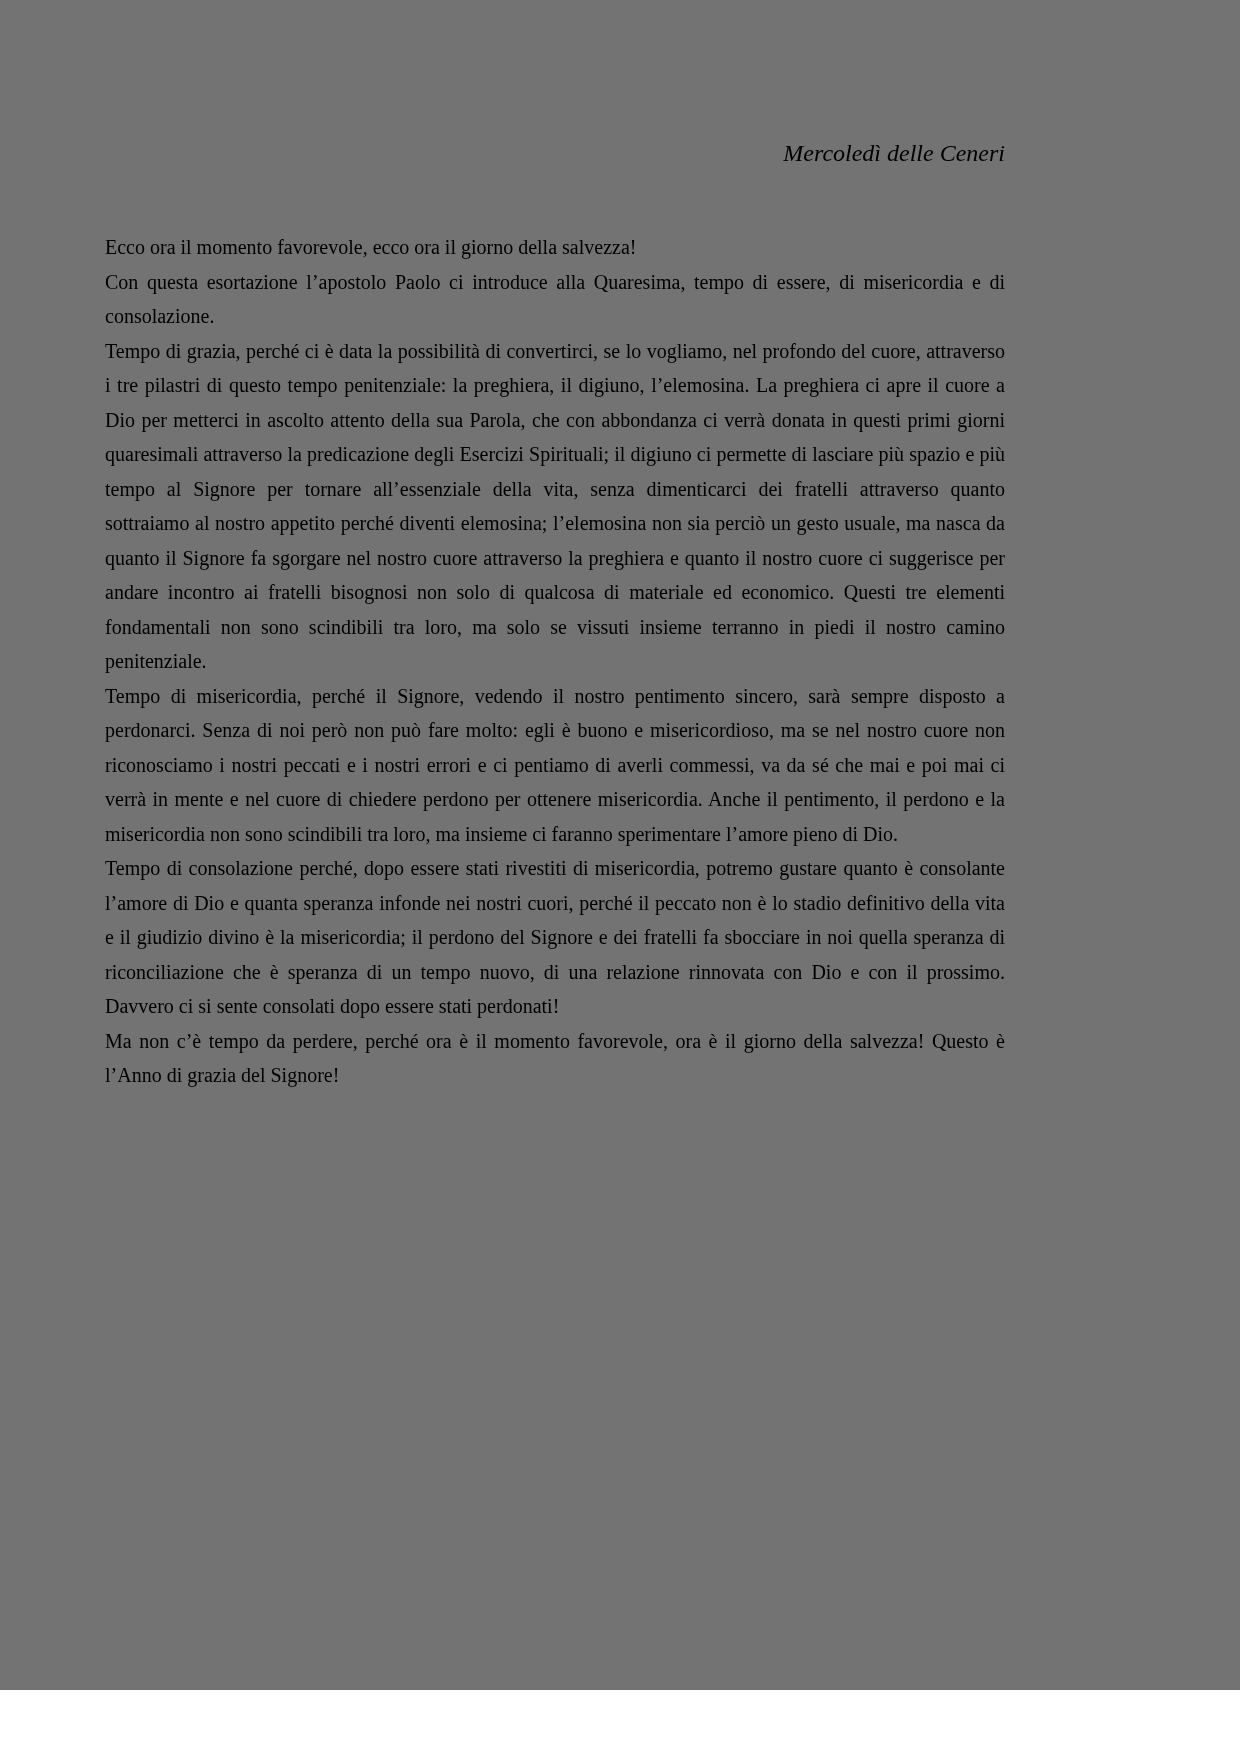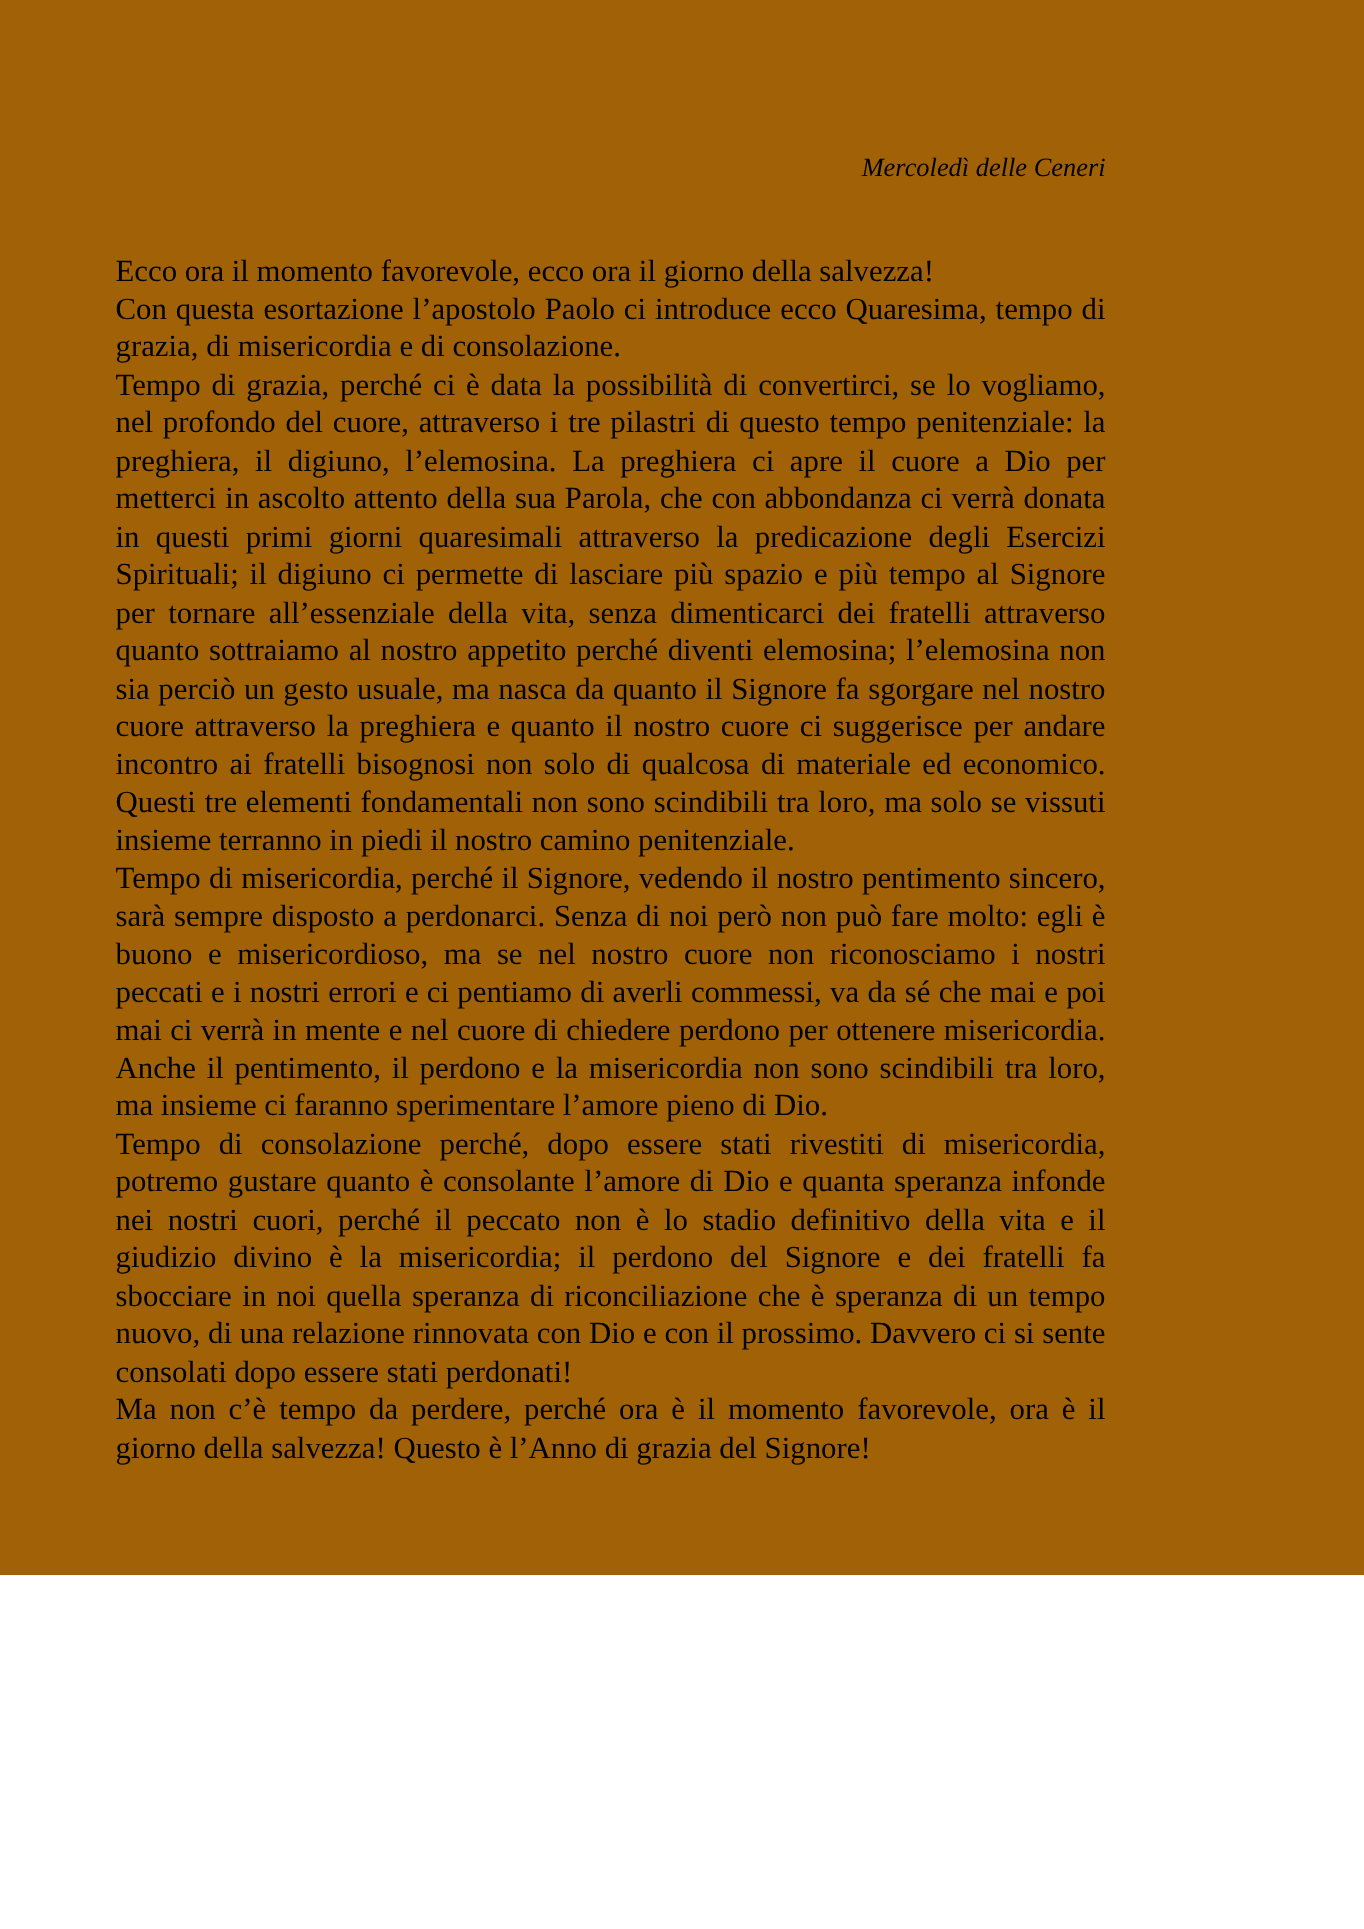--- a/index.html
+++ b/index.html
@@ -3,22 +3,22 @@
 <meta charset="utf-8">
 <style>
   html, body {
     margin: 0;
     padding: 0;
     background: #ffffff;
   }
   .page {
     position: relative;
     width: 1240px;
-    height: 1432px;
-    background: #a16207;
+    height: 1690px;
+    background: #737373;
     box-sizing: border-box;
     font-family: "Liberation Serif", serif;
     color: #000000;
     overflow: hidden;
   }
   .content {
     position: absolute;
     left: 105px;
     top: 136px;
     width: 900px;
@@ -27,21 +27,21 @@
     text-align: right;
     font-style: italic;
     font-size: 24px;
     line-height: 34px;
     margin-bottom: 60px;
   }
   .doc-header .hline {
     display: block;
   }
   .body-text {
-    font-size: 28px;
+    font-size: 20px;
     line-height: 34.5px;
   }
   .body-text p {
     margin: 0;
     padding: 0;
     text-align: justify;
     text-justify: inter-word;
   }
 </style>
 </head>
@@ -49,21 +49,21 @@
 
 <div class="page">
   <div class="content">
 
     <div class="doc-header">
       <span class="hline">Mercoledì delle Ceneri</span>
     </div>
 
     <div class="body-text">
       <p>Ecco ora il momento favorevole, ecco ora il giorno della salvezza!</p>
-      <p>Con questa esortazione l’apostolo Paolo ci introduce ecco Quaresima, tempo di grazia, di misericordia e di consolazione.</p>
+      <p>Con questa esortazione l’apostolo Paolo ci introduce alla Quaresima, tempo di essere, di misericordia e di consolazione.</p>
       <p>Tempo di grazia, perché ci è data la possibilità di convertirci, se lo vogliamo, nel profondo del cuore, attraverso i tre pilastri di questo tempo penitenziale: la preghiera, il digiuno, l’elemosina. La preghiera ci apre il cuore a Dio per metterci in ascolto attento della sua Parola, che con abbondanza ci verrà donata in questi primi giorni quaresimali attraverso la predicazione degli Esercizi Spirituali; il digiuno ci permette di lasciare più spazio e più tempo al Signore per tornare all’essenziale della vita, senza dimenticarci dei fratelli attraverso quanto sottraiamo al nostro appetito perché diventi elemosina; l’elemosina non sia perciò un gesto usuale, ma nasca da quanto il Signore fa sgorgare nel nostro cuore attraverso la preghiera e quanto il nostro cuore ci suggerisce per andare incontro ai fratelli bisognosi non solo di qualcosa di materiale ed economico. Questi tre elementi fondamentali non sono scindibili tra loro, ma solo se vissuti insieme terranno in piedi il nostro camino penitenziale.</p>
       <p>Tempo di misericordia, perché il Signore, vedendo il nostro pentimento sincero, sarà sempre disposto a perdonarci. Senza di noi però non può fare molto: egli è buono e misericordioso, ma se nel nostro cuore non riconosciamo i nostri peccati e i nostri errori e ci pentiamo di averli commessi, va da sé che mai e poi mai ci verrà in mente e nel cuore di chiedere perdono per ottenere misericordia. Anche il pentimento, il perdono e la misericordia non sono scindibili tra loro, ma insieme ci faranno sperimentare l’amore pieno di Dio.</p>
       <p>Tempo di consolazione perché, dopo essere stati rivestiti di misericordia, potremo gustare quanto è consolante l’amore di Dio e quanta speranza infonde nei nostri cuori, perché il peccato non è lo stadio definitivo della vita e il giudizio divino è la misericordia; il perdono del Signore e dei fratelli fa sbocciare in noi quella speranza di riconciliazione che è speranza di un tempo nuovo, di una relazione rinnovata con Dio e con il prossimo. Davvero ci si sente consolati dopo essere stati perdonati!</p>
       <p>Ma non c’è tempo da perdere, perché ora è il momento favorevole, ora è il giorno della salvezza! Questo è l’Anno di grazia del Signore!</p>
     </div>
 
   </div>
 </div>
 
 </body></html>

